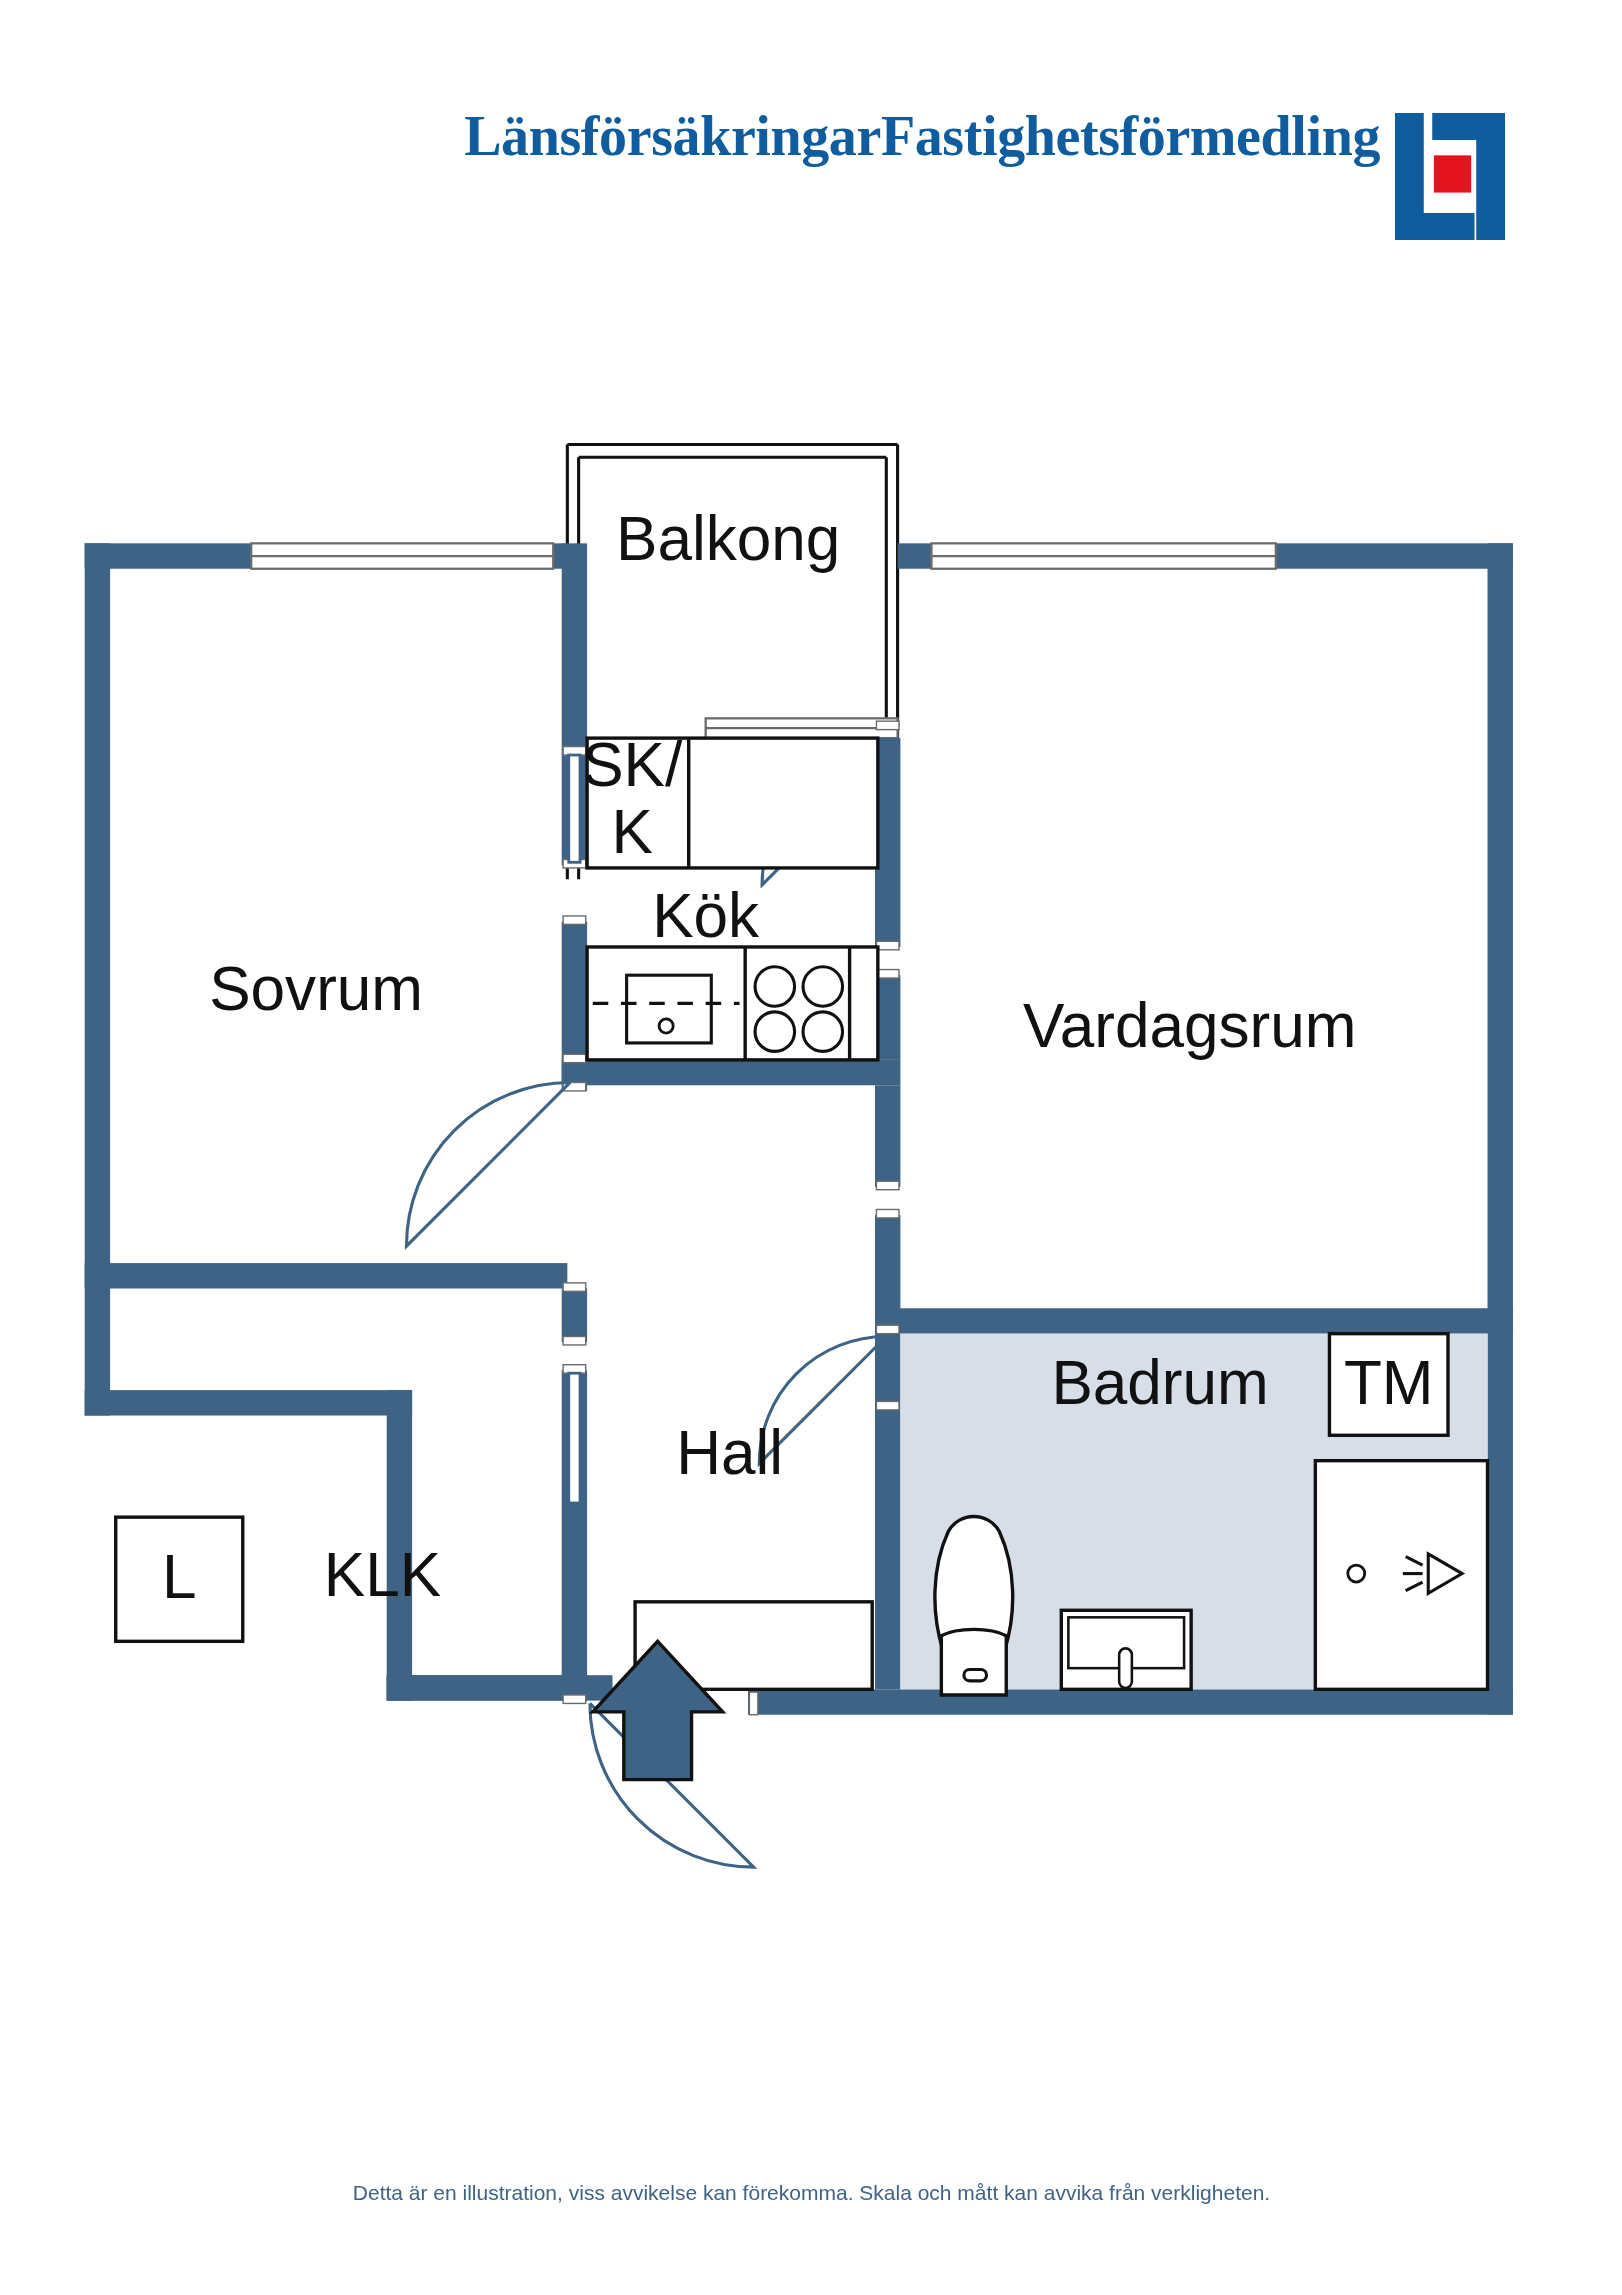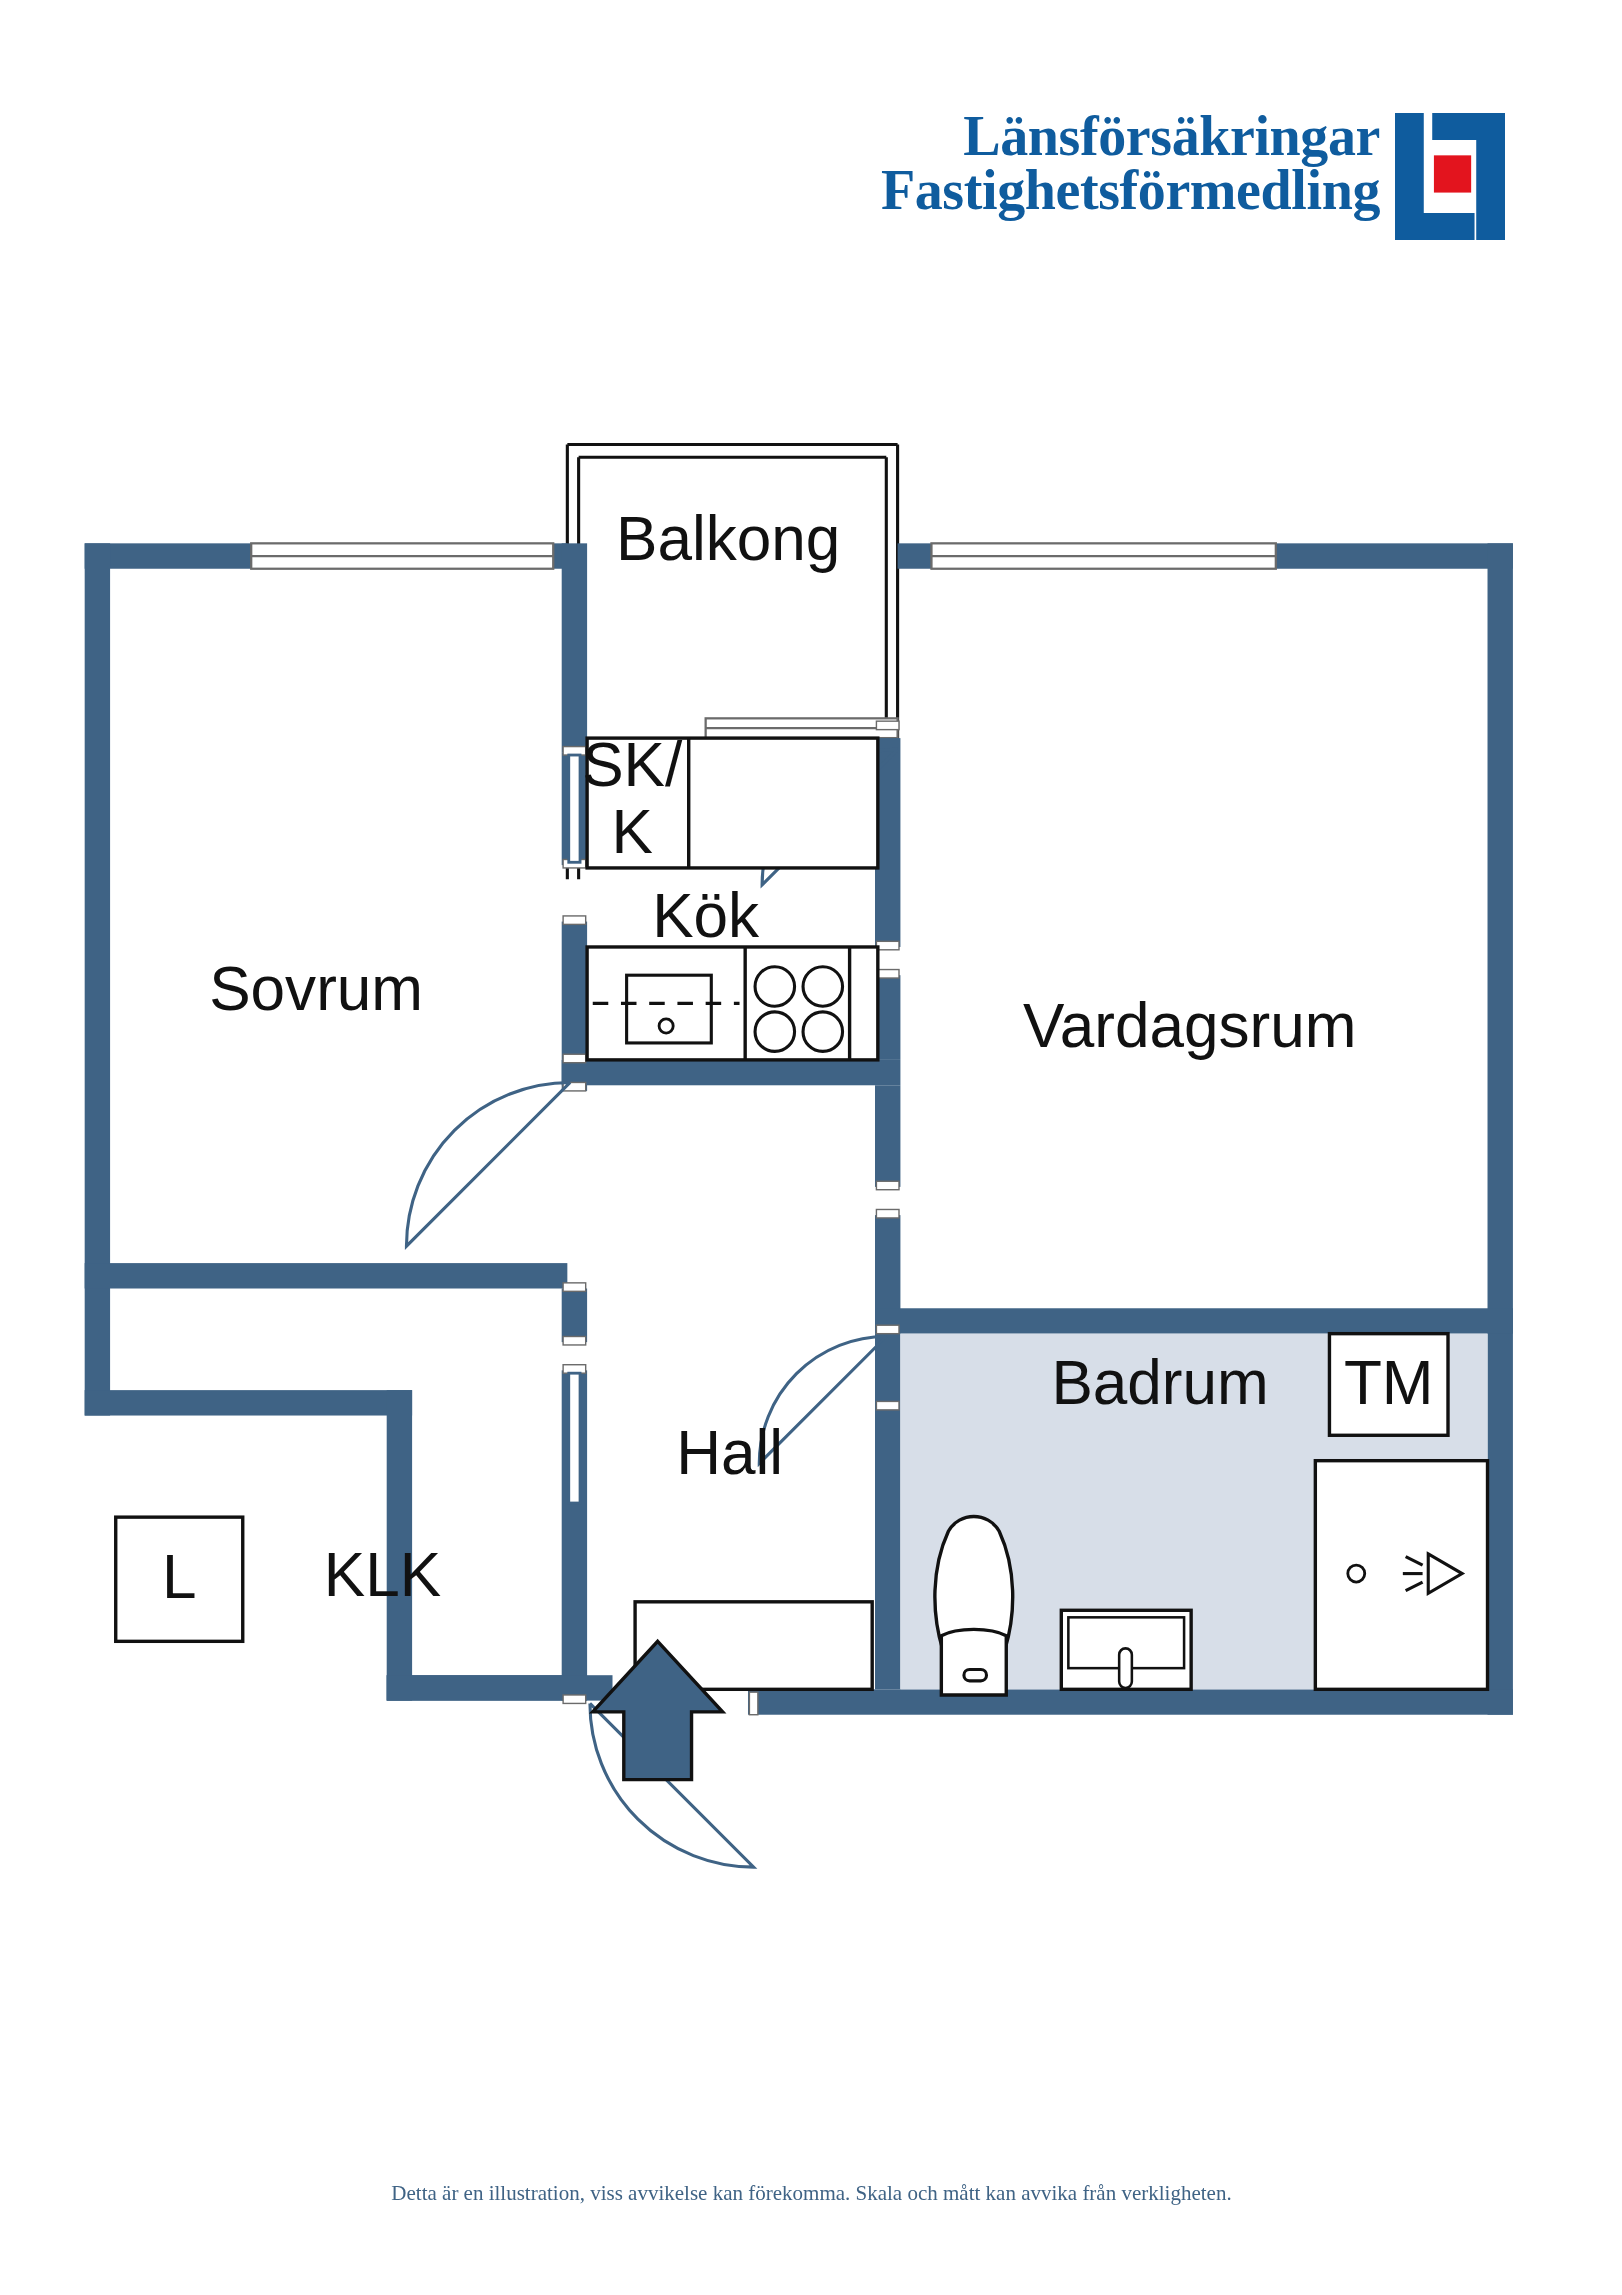--- a/index.html
+++ b/index.html
@@ -26,21 +26,21 @@
   #logo-block {
     position: absolute;
     right: 118px;
     top: 110px;
     display: flex;
     align-items: flex-start;
     gap: 15px;
   }
   #logo-wordmark {
     display: flex;
-    flex-direction: column;
+    flex-direction: row;
     align-items: flex-end;
     line-height: 0.96;
   }
   #logo-wordmark .line {
     font-family: "Liberation Serif", serif;
     font-weight: bold;
     color: #0F5C9E;
     font-size: 56px;
     letter-spacing: -0.4px;
     white-space: nowrap;
@@ -72,21 +72,21 @@
     dominant-baseline: middle;
   }
 
   
   #caption {
     position: absolute;
     left: 0;
     top: 2181px;
     width: 1623px;
     text-align: center;
-    font-family: Liberation Serif, serif;
+    font-family: Liberation Sans, sans-serif;
     font-size: 21px;
     color: #3F6385;
   }
 </style>
 </head>
 <body>
 
 <div id="header">
   <div id="logo-block">
     <div id="logo-wordmark">

